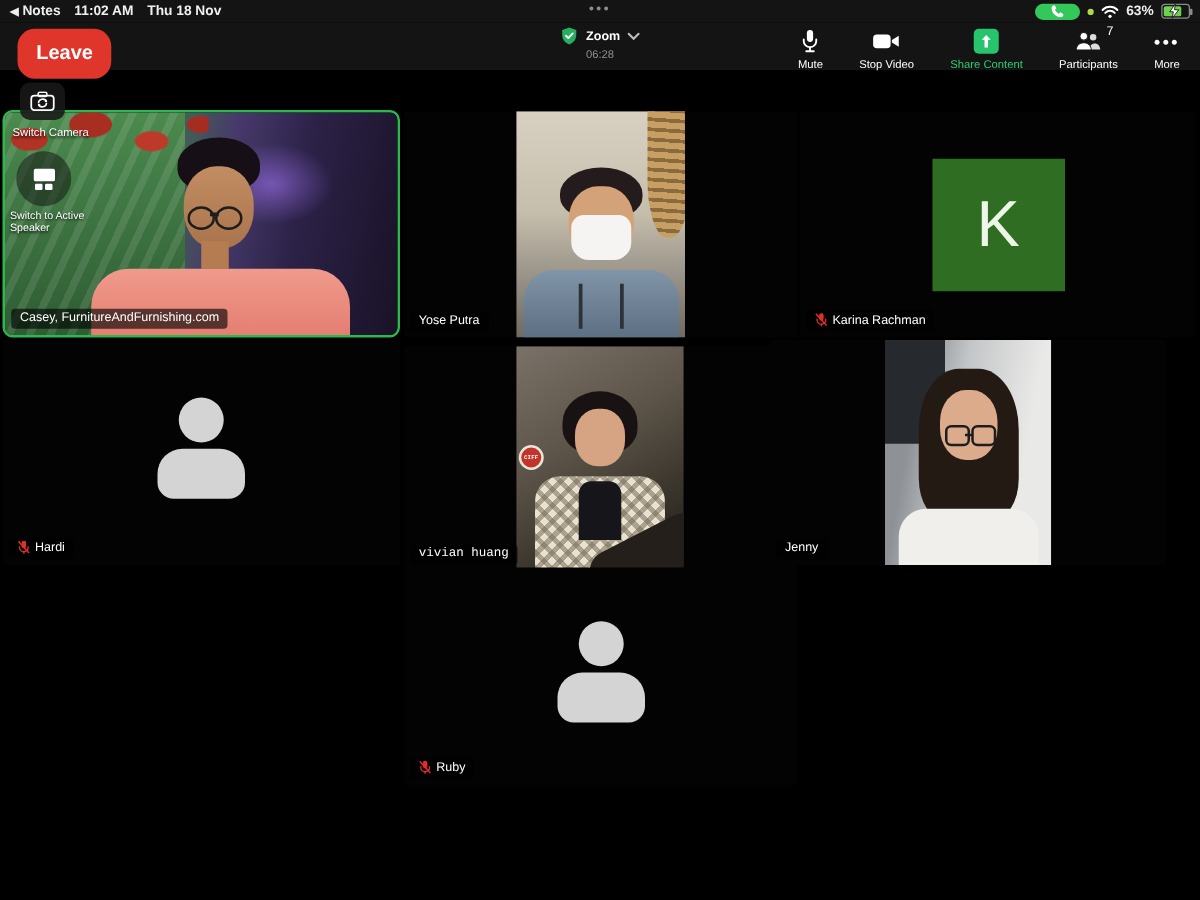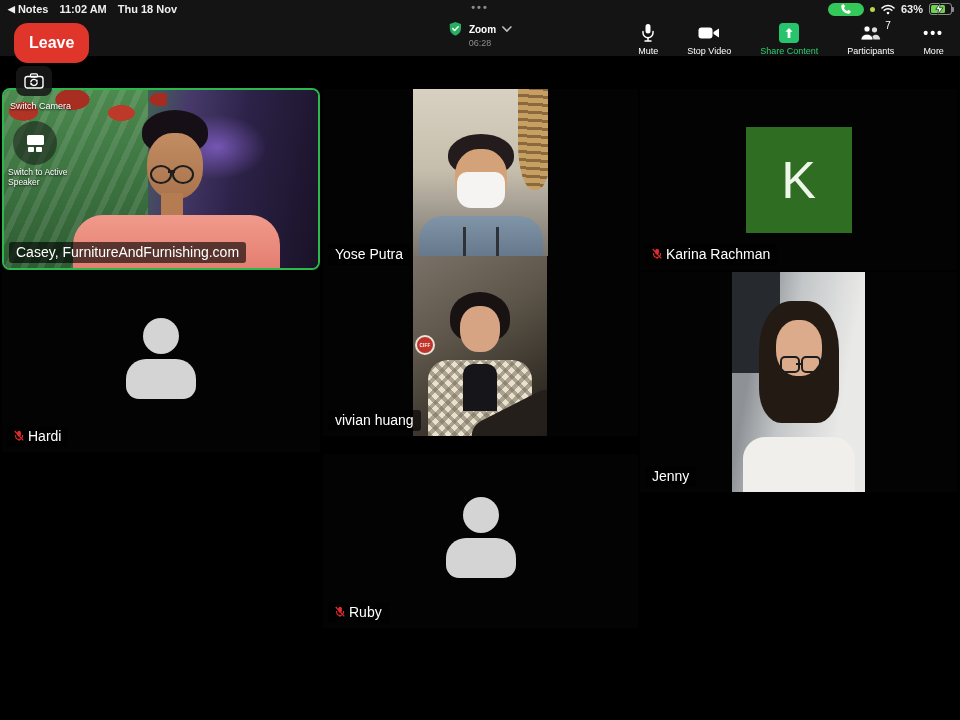--- a/index.html
+++ b/index.html
@@ -53,26 +53,26 @@
   .view-btn .smallrow i{width:6px;height:5px;background:#fff;border-radius:1px;}
   .view-lbl{position:absolute;left:8px;top:167px;width:66px;font-size:8.5px;line-height:10px;color:#fff;z-index:30;
             text-shadow:0 1px 2px rgba(0,0,0,.9);}
 
   
   .tile{position:absolute;background:#030303;overflow:hidden;box-sizing:border-box;}
   .t-casey{left:2px;top:88px;width:318px;height:182px;border:2px solid #2db84d;border-radius:8px;}
   .t-yose{left:323px;top:89px;width:315px;height:181px;}
   .t-karina{left:640px;top:89px;width:317px;height:181px;}
   .t-hardi{left:2px;top:272px;width:318px;height:180px;}
-  .t-vivian{left:323px;top:256px;width:315px;height:180px;}
-  .t-jenny{left:640px;top:272px;width:317px;height:220px;}
+  .t-vivian{left:323px;top:277px;width:315px;height:180px;font-family:Liberation Mono, monospace;}
+  .t-jenny{left:616px;top:272px;width:317px;height:180px;}
   .t-ruby{left:323px;top:454px;width:315px;height:174px;}
 
-  .tag{position:absolute;left:5px;bottom:5px;display:inline-flex;align-items:center;gap:4px;
-       background:rgba(0,0,0,.62);border-radius:3px;padding:2px 7px 3px;font-size:14px;color:#fff;
+  .tag{position:absolute;left:5px;bottom:5px;display:inline-flex;align-items:flex-end;gap:4px;
+       background:rgba(0,0,0,.62);border-radius:3px;padding:2px 7px 3px;font-size:10px;color:#fff;
        white-space:nowrap;max-width:94%;z-index:20;}
 
   
   .sil{position:absolute;inset:0;display:flex;flex-direction:column;align-items:center;justify-content:center;gap:5px;padding-bottom:8px;}
   .sil .head{width:36px;height:36px;border-radius:50%;background:#d4d4d4;}
   .sil .body{width:70px;height:40px;border-radius:20px 20px 13px 13px;background:#d4d4d4;}
 
   
   .avatar-box{position:absolute;inset:0;display:flex;align-items:center;justify-content:center;}
   .avatar-sq{width:106px;height:106px;background:#2f6e22;display:flex;align-items:center;justify-content:center;}

